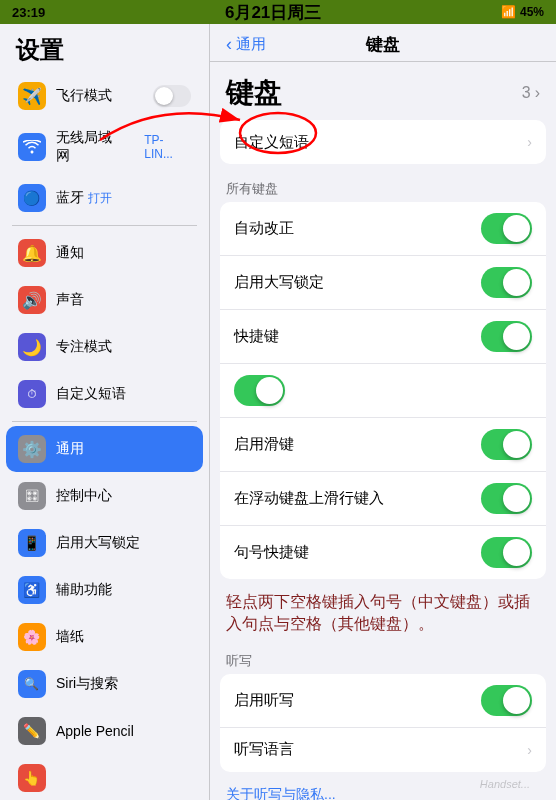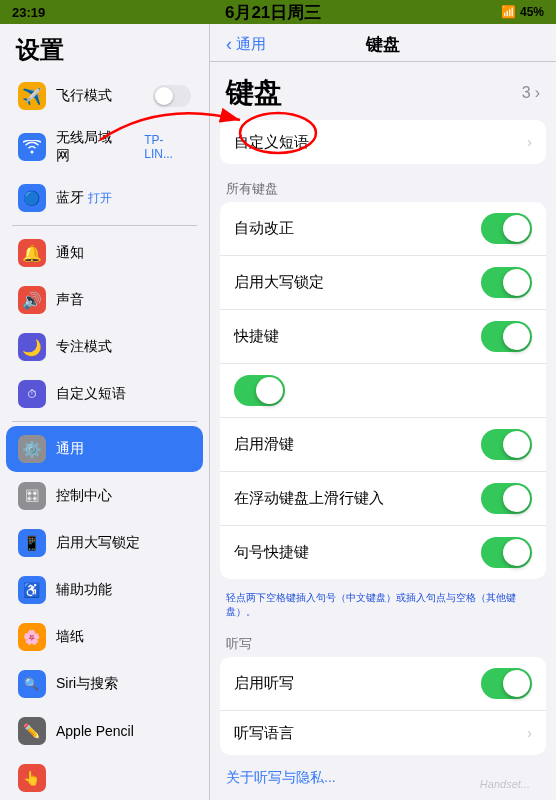--- a/index.html
+++ b/index.html
@@ -208,22 +208,22 @@
       content: '';
       position: absolute;
       right: 2px;
       width: 27px;
       height: 27px;
       border-radius: 50%;
       background: white;
       box-shadow: 0 2px 4px rgba(0,0,0,0.3);
     }
     .hint-text {
-      font-size: 10px;
-      color: #1d4ed8;
+      font-size: 16px;
+      color: #7f1d1d;
       padding: 4px 16px 8px;
       line-height: 1.4;
     }
     .link-text {
       font-size: 14px;
       color: #3478f6;
       padding: 6px 16px 8px;
       cursor: pointer;
     }
 

